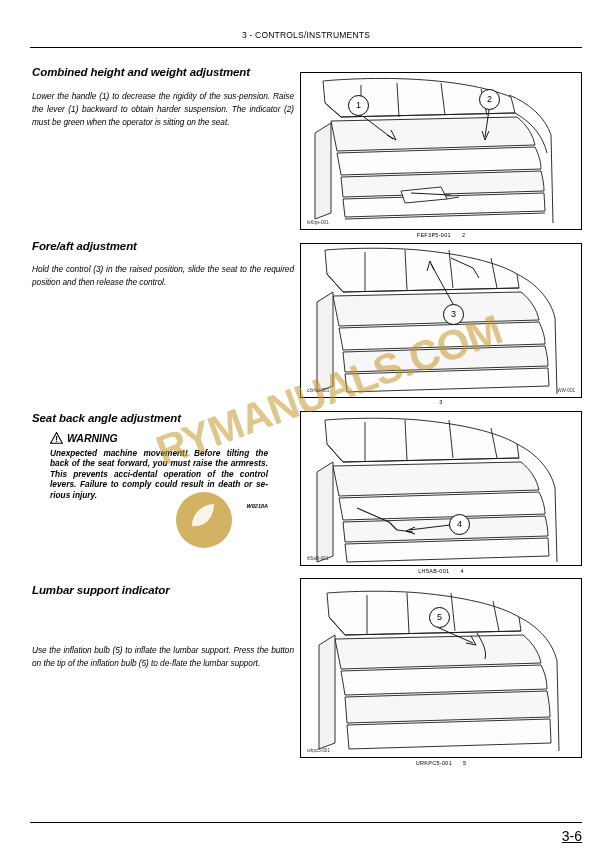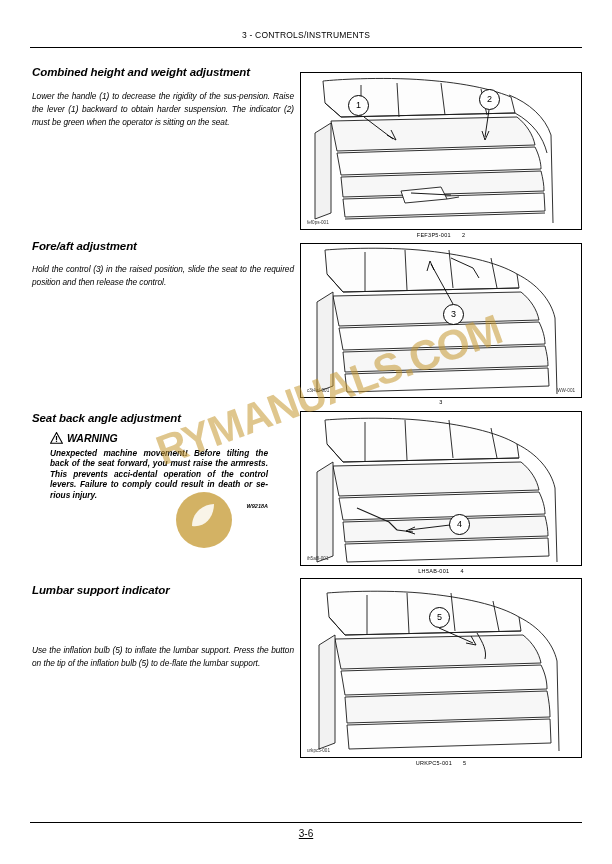--- a/index.html
+++ b/index.html
@@ -49,22 +49,22 @@
     top: 822px;
     width: 552px;
     height: 1px;
     background: #000000;
   }
   .footer {
     position: absolute;
     left: 30px;
     top: 828px;
     width: 552px;
-    text-align: center;
-    font-size: 10px;
+    text-align: right;
+    font-size: 14px;
     text-decoration: underline;
   }
 
   
   .col-left {
     position: absolute;
     left: 32px;
     width: 262px;
     font-style: italic;
   }

